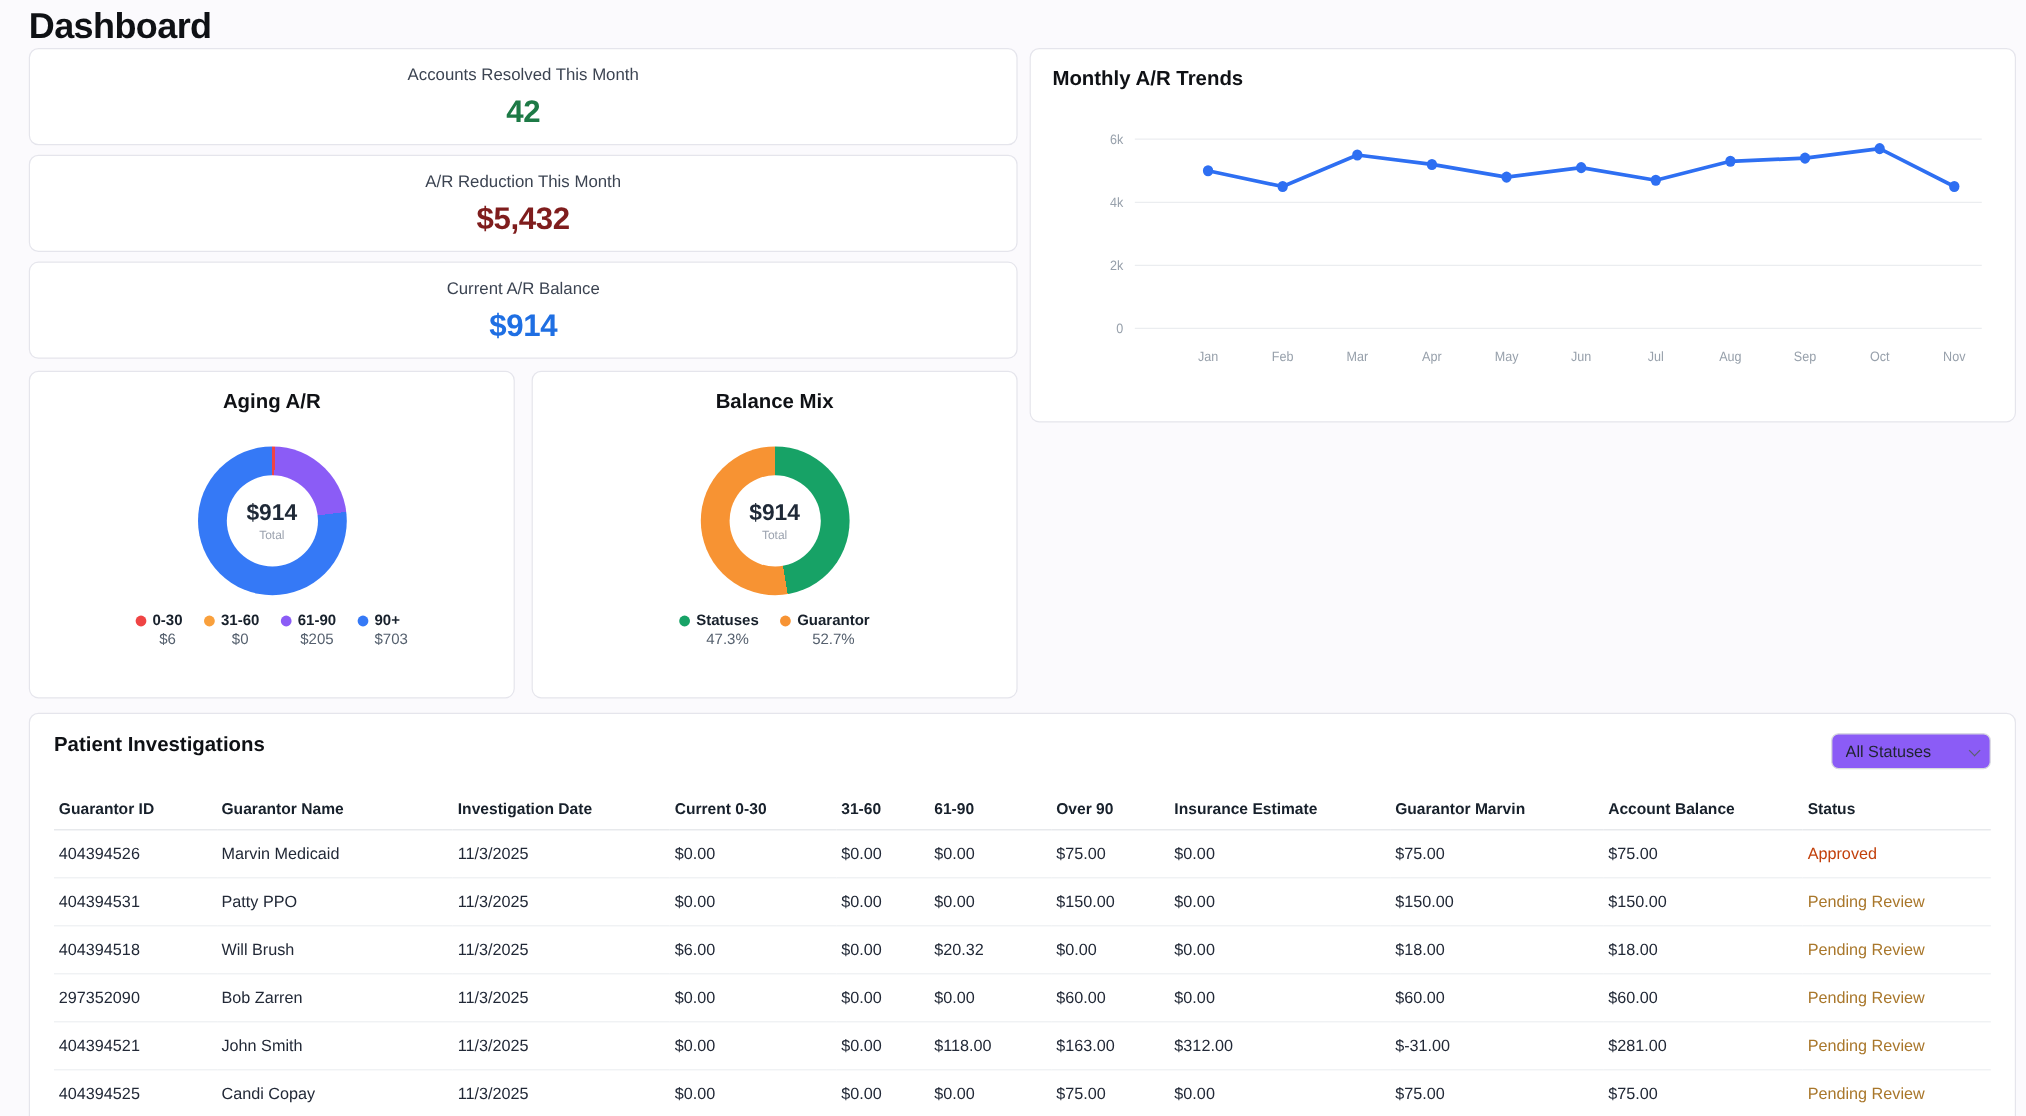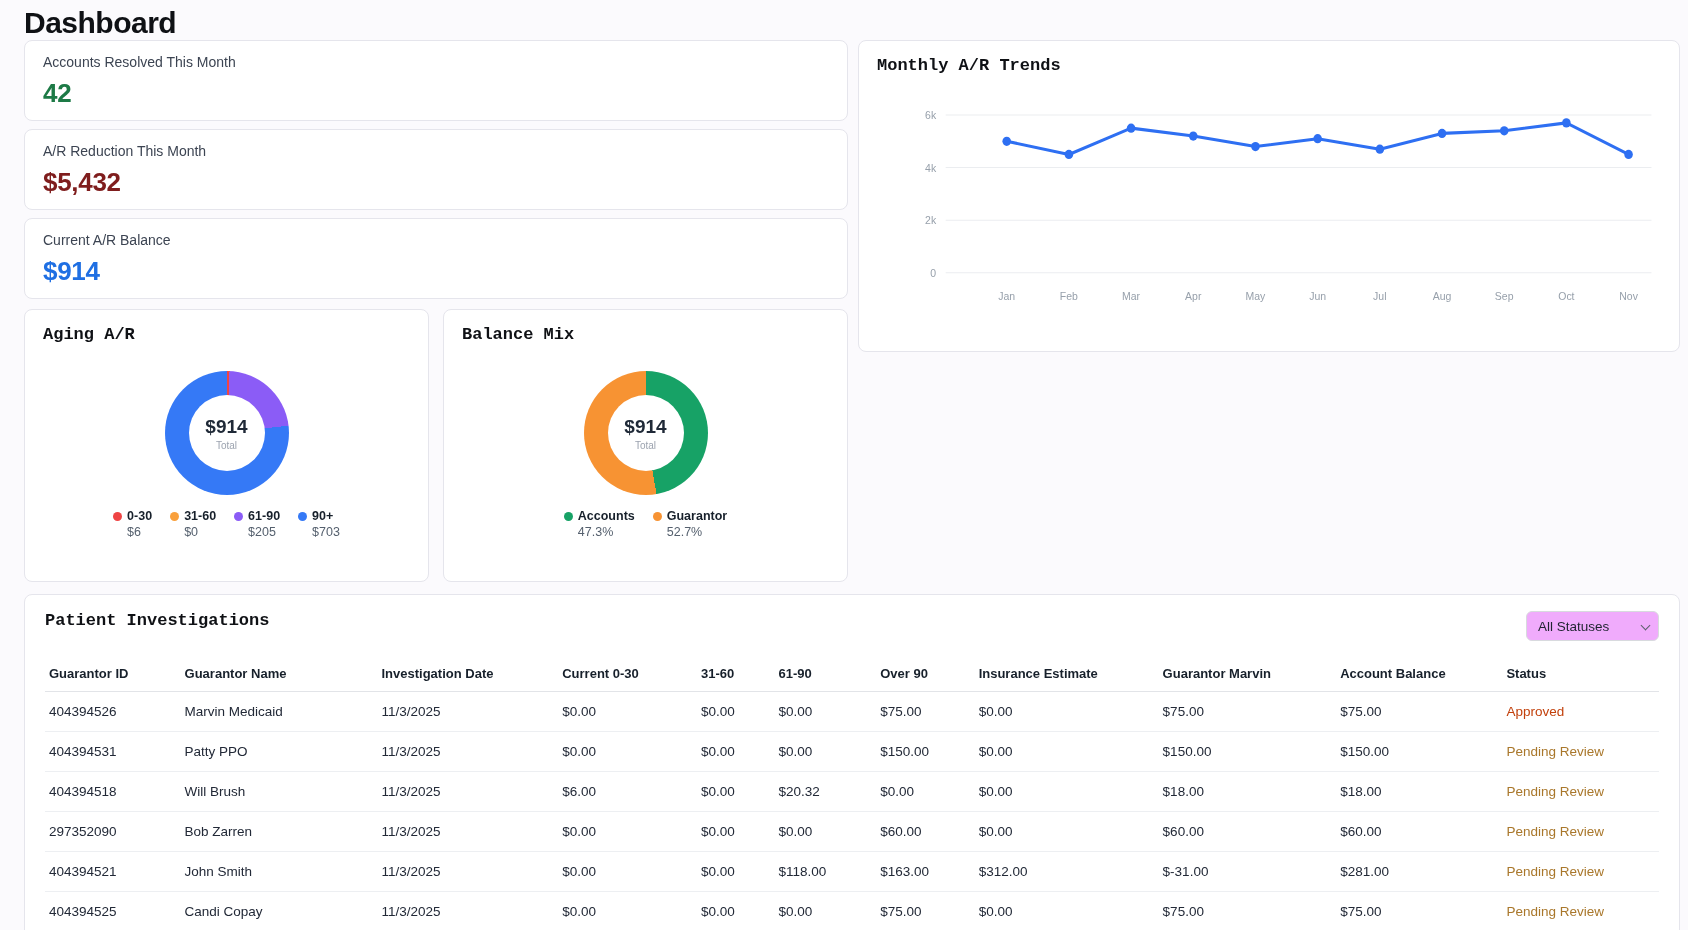--- a/index.html
+++ b/index.html
@@ -6,36 +6,36 @@
   html,body { width:1688px; height:930px; overflow:hidden; }
   body {
     background:#fbfafd;
     font-family:"Liberation Sans", sans-serif;
     color:#111827;
   }
   .page { padding:4px 8px 0 24px; }
   .page-title { font-size:30px; font-weight:800; color:#0f1115; letter-spacing:-0.5px; margin:2px 0 0; }
 
   .top-row { display:flex; gap:10px; align-items:flex-start; }
-  .left-col { width:824px; flex:none; }
+  .left-col { width:824px; flex:none;text-align:center; }
   .right-col { flex:1; }
 
   .card {
     background:#fff;
     border:1px solid #e5e5ec;
     border-radius:8px;
   }
 
   .stat-card { height:81px; padding:13px 18px; margin-bottom:8px; }
   .stat-label { font-size:14px; color:#3c4452; }
   .stat-value { font-size:26px; font-weight:700; margin-top:8px; letter-spacing:-0.3px; }
 
   .donut-row { display:flex; gap:14px; margin-top:10px; }
   .donut-card { width:405px; height:273px; padding:15px 18px; }
-  .card-title { font-size:17px; font-weight:700; color:#0f1115;font-family:Liberation Mono, monospace; }
+  .card-title { font-size:17px; font-weight:700; color:#0f1115; }
 
   .donut-wrap { display:flex; justify-content:center; margin-top:27px; }
   .donut { width:124px; height:124px; border-radius:50%; position:relative; }
   .donut-hole {
     position:absolute; left:50%; top:50%; transform:translate(-50%,-50%);
     width:76px; height:76px; border-radius:50%; background:#fff;
     display:flex; flex-direction:column; align-items:center; justify-content:center;
   }
   .donut-center-value { font-size:19px; font-weight:700; color:#1f2937; }
   .donut-center-label { font-size:10px; color:#9ca3af; margin-top:2px; }
@@ -49,21 +49,21 @@
   .trends-card { height:312px; padding:15px 18px 0 18px; }
   .trends-svg { display:block; width:100%; height:268px; margin-top:6px; }
 
   .table-card { margin-top:12px; padding:16px 20px; min-height:330px; }
   .table-head-row { display:flex; justify-content:space-between; }
   .select-wrap { position:relative; }
   select.status-select {
     appearance:none; -webkit-appearance:none;
     width:133px; height:30px;
     border:1px solid #d8dade; border-radius:6px;
-    background:#f0abfc; font-size:13.5px; color:#1f2430;
+    background:#8b5cf6; font-size:13.5px; color:#1f2430;
     padding:0 26px 0 11px;
     font-family:"Liberation Sans", sans-serif;
   }
   .select-chevron {
     position:absolute; right:10px; top:11px; pointer-events:none;
     width:7px; height:7px;
     border-right:1.6px solid #5b616c; border-bottom:1.6px solid #5b616c;
     transform:rotate(45deg);
   }
   table.pi-table { width:100%; border-collapse:collapse; margin-top:15px; table-layout:fixed; }
@@ -148,21 +148,21 @@
               <div class="donut-hole">
                 <div class="donut-center-value">$914</div>
                 <div class="donut-center-label">Total</div>
               </div>
             </div>
           </div>
           <div class="legend" id="legend-2">
               <div class="legend-item">
                 <div class="legend-top">
                   <span class="legend-dot" style="background: rgb(23, 162, 102);"></span>
-                  <span>Accounts</span>
+                  <span>Statuses</span>
                 </div>
                 <div class="legend-value">47.3%</div>
               </div>
               <div class="legend-item">
                 <div class="legend-top">
                   <span class="legend-dot" style="background: rgb(247, 147, 51);"></span>
                   <span>Guarantor</span>
                 </div>
                 <div class="legend-value">52.7%</div>
               </div>

